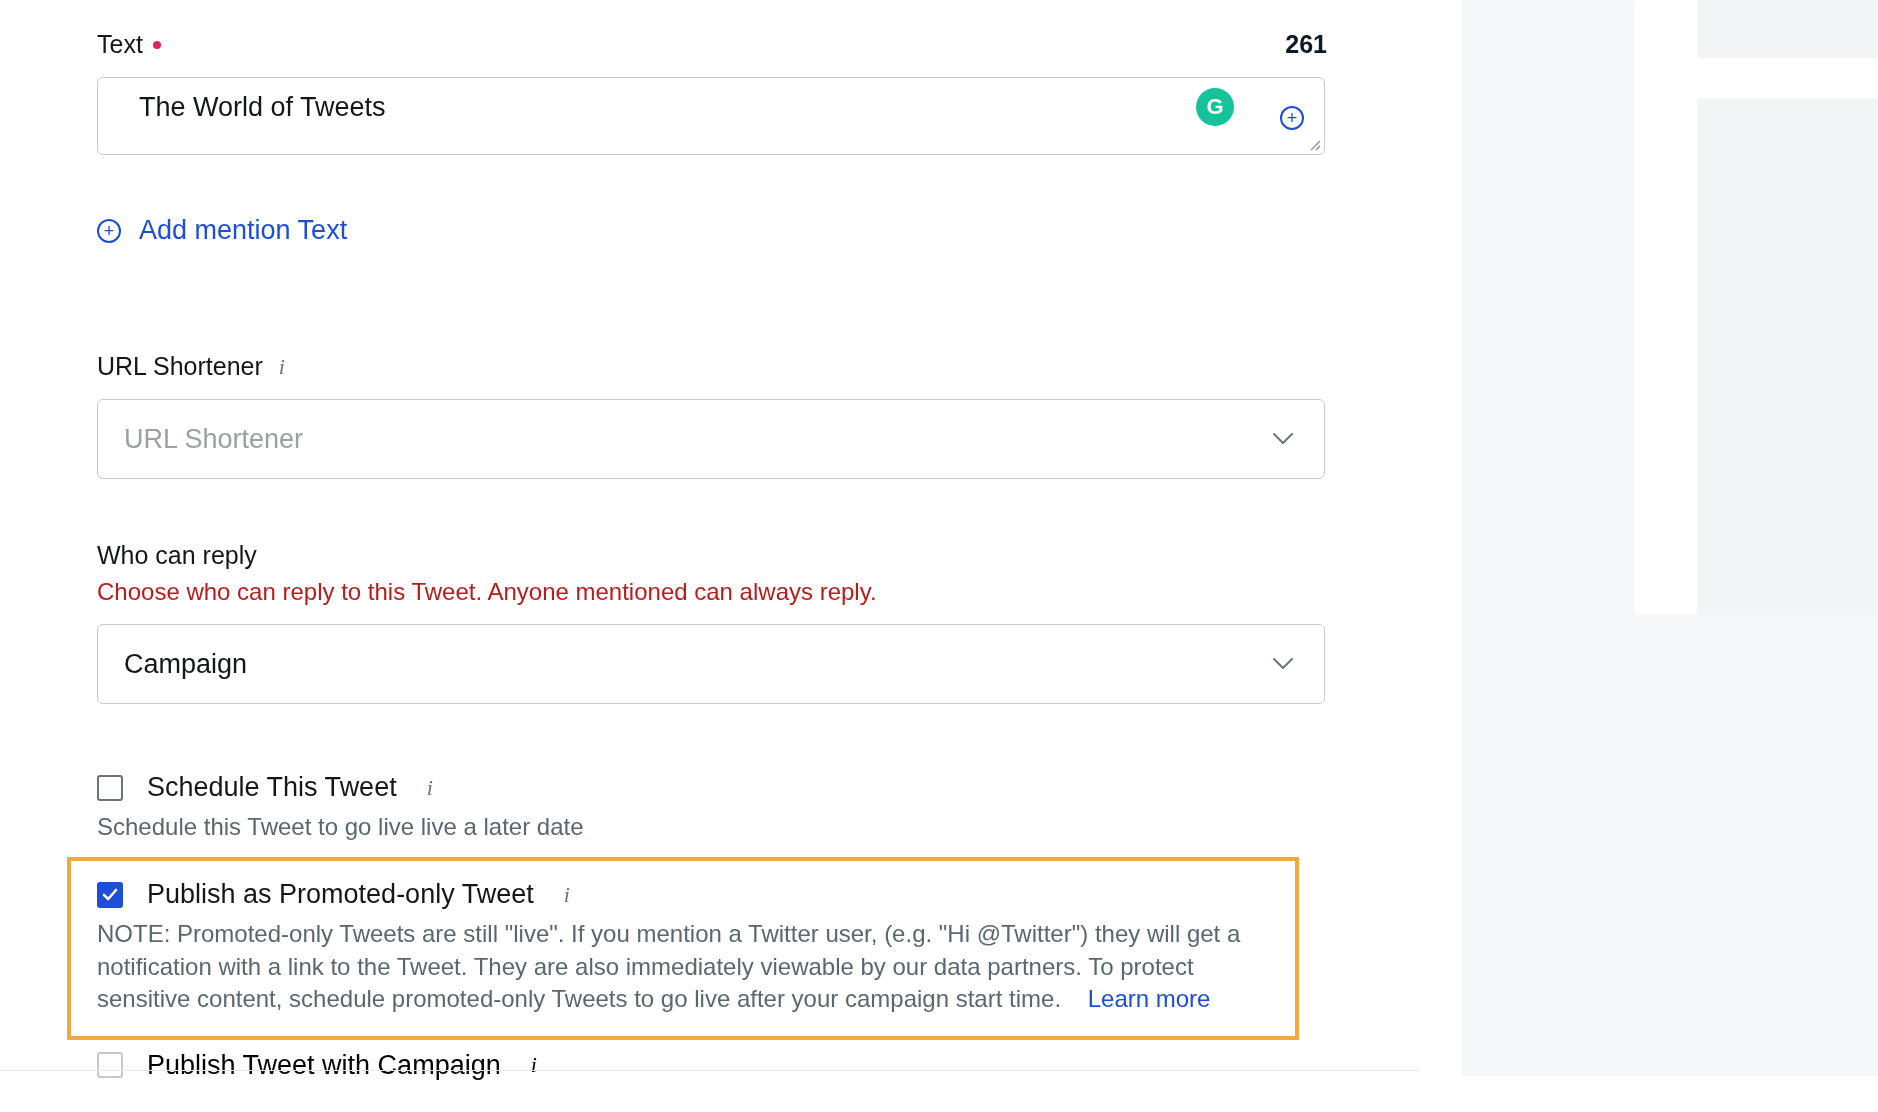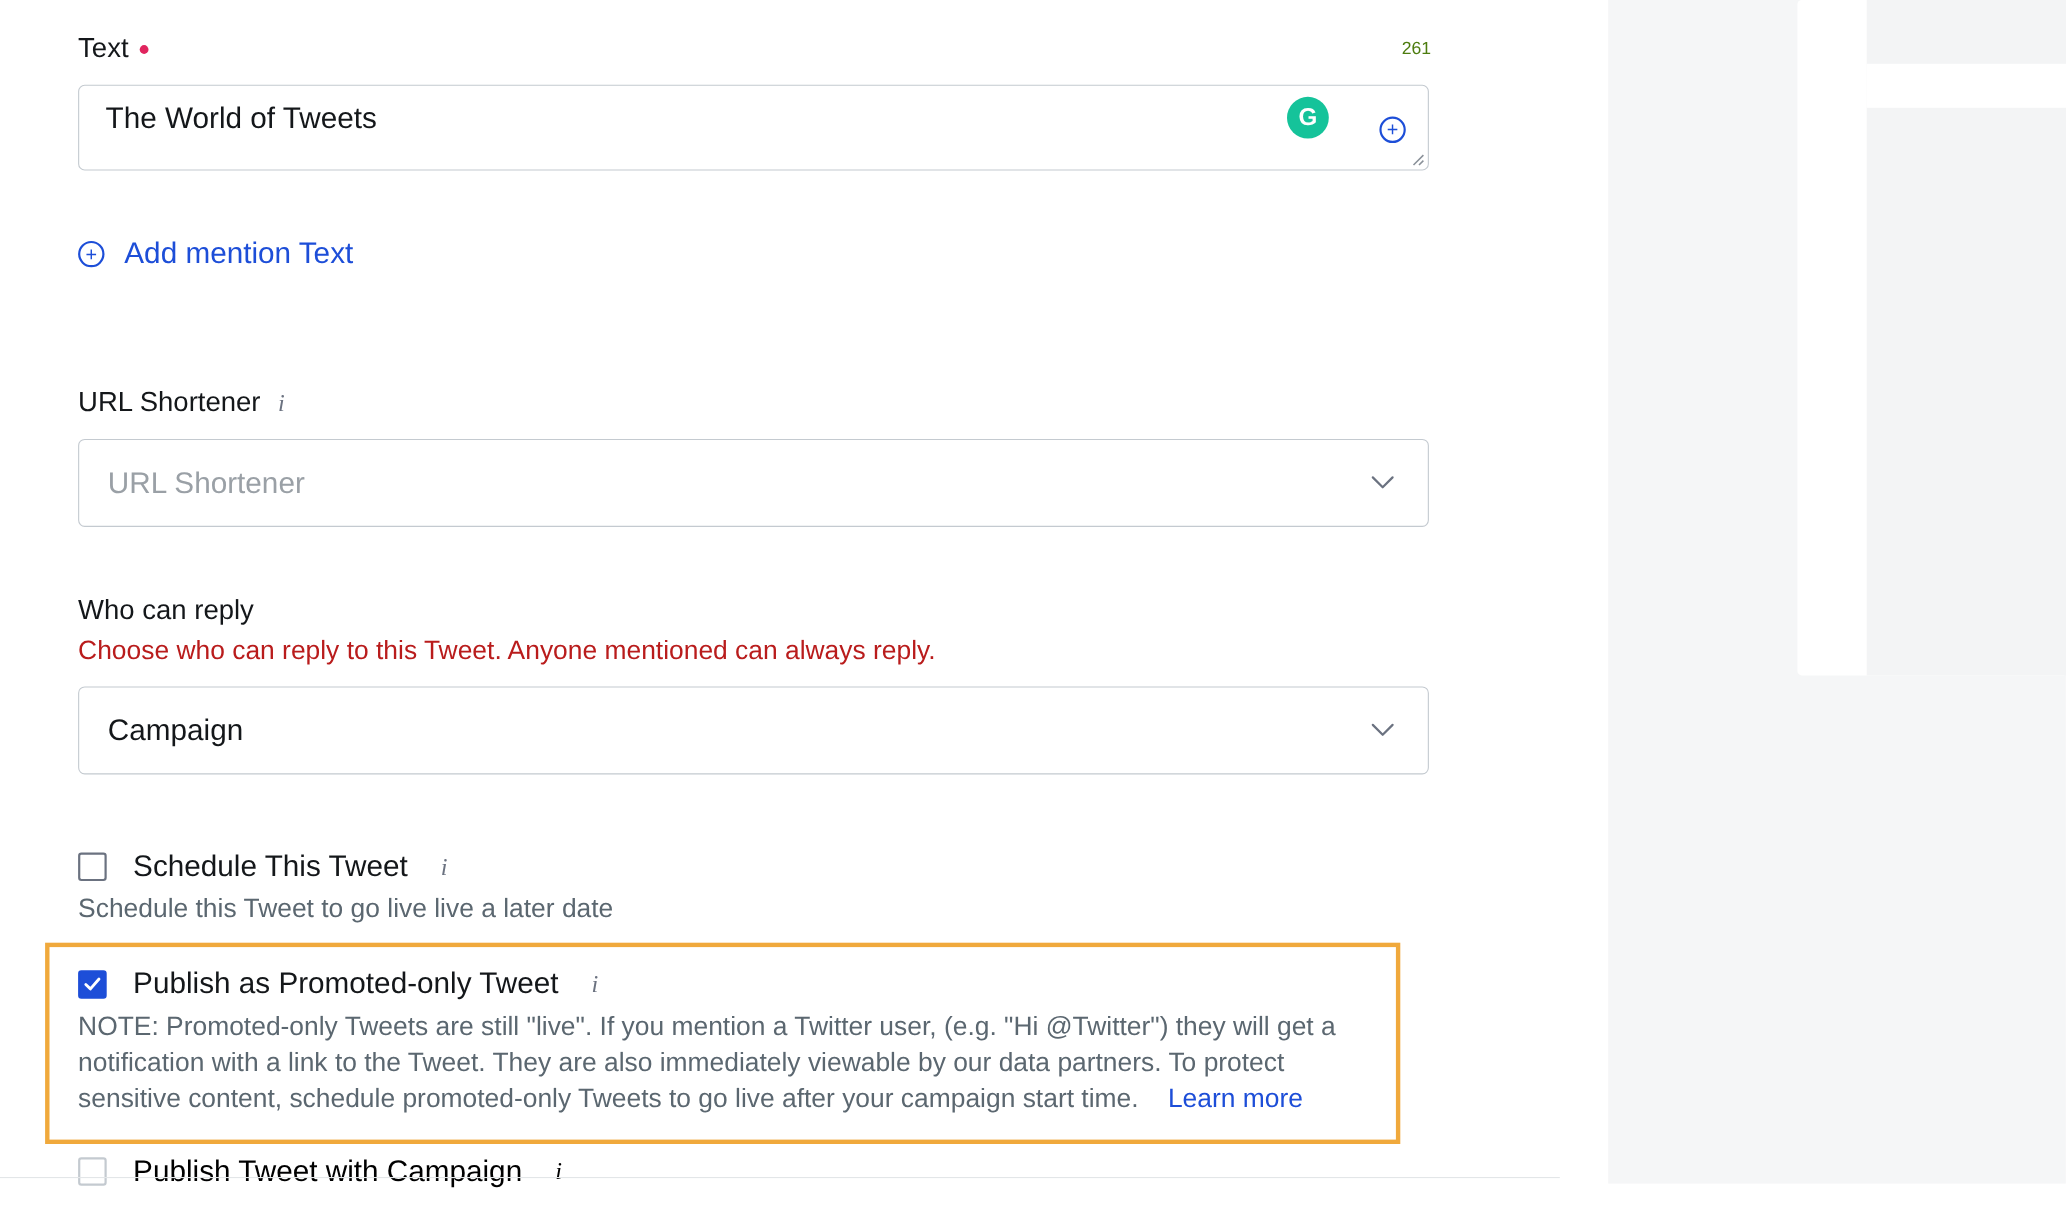--- a/index.html
+++ b/index.html
@@ -52,21 +52,21 @@
     left: 235px;
     top: 58px;
     width: 190px;
     height: 40px;
     background: #fff;
   }
 
   
   .main {
     position: absolute;
-    left: 71px;
+    left: 97px;
     top: 30px;
     width: 1230px;
   }
 
   .field {
     margin-bottom: 58px;
   }
 
   .label-row {
     display: flex;
@@ -77,32 +77,34 @@
   }
   .req-dot {
     width: 8px;
     height: 8px;
     background: #e0245e;
     border-radius: 50%;
     display: inline-block;
   }
   .count {
     margin-left: auto;
-    color: #4d7c0f;
-    font-size: 16px;
+    color: #0f172a;
+    font-size: 25px;
+    font-weight: bold;
   }
 
   .textarea-wrap {
     position: relative;
     margin-top: 18px;
     width: 1228px;
     height: 78px;
     border: 1px solid #c4cad0;
     border-radius: 6px;
     box-sizing: border-box;
+    padding-left: 17px;
   }
   .textarea-wrap textarea {
     border: none;
     outline: none;
     resize: none;
     width: 1060px;
     height: 60px;
     margin: 12px 0 0 22px;
     font-size: 27px;
     font-family: inherit;

